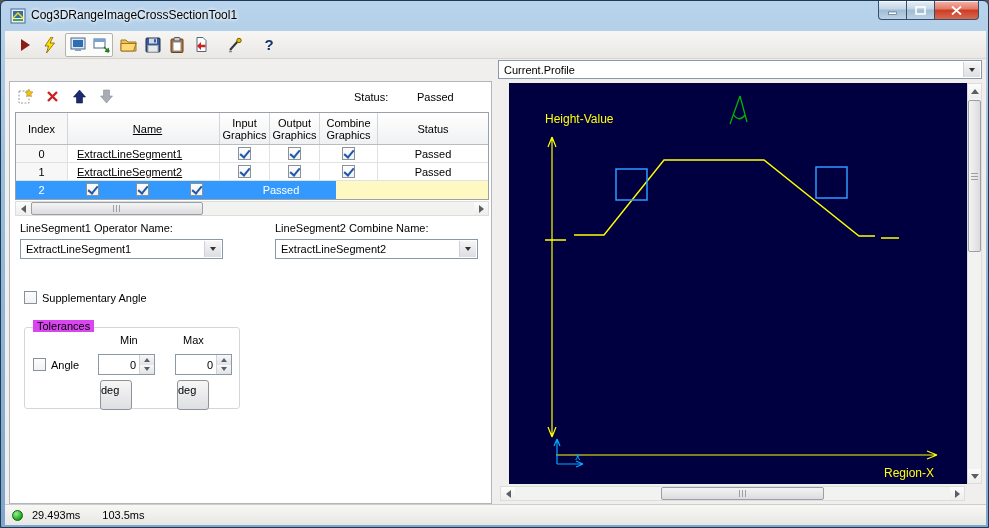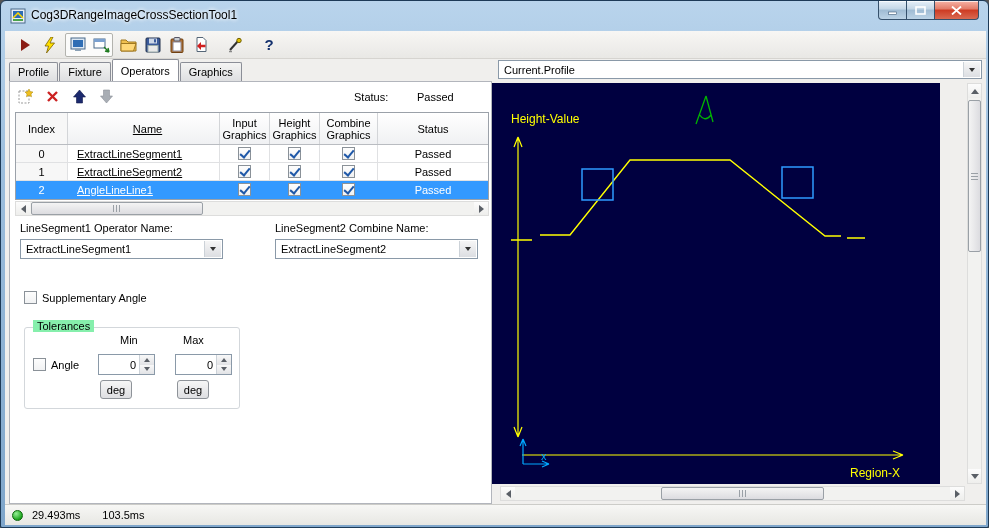--- a/index.html
+++ b/index.html
@@ -88,34 +88,34 @@
   .combo .carr{position:absolute;right:1px;top:1px;bottom:1px;width:17px;border-left:1px solid #ccd2d8;
     background:linear-gradient(#f6f6f6,#dcdee2);display:flex;align-items:center;justify-content:center;}
   .carr .tri.down{border-width:4px 3.5px 0 3.5px;border-color:#333 transparent transparent transparent;}
   .lbl{position:absolute;white-space:nowrap;}
 
   
   .form-check{position:absolute;display:flex;align-items:center;gap:5px;}
 
   
   .groupbox{position:absolute;left:14px;top:245px;width:216px;height:82px;border:1px solid #d3d7db;border-radius:3px;}
-  .gb-legend{position:absolute;left:8px;top:-8px;background:#86efac;padding:0 4px;}
+  .gb-legend{position:absolute;left:8px;top:-8px;background:#d946ef;padding:0 4px;}
   .numud{position:absolute;width:57px;height:21px;border:1px solid #8a99a8;background:#fff;display:flex;}
   .numval{flex:1;text-align:right;padding:4px 3px 0 0;}
   .spin{width:15px;border-left:1px solid #ccd2d8;display:flex;flex-direction:column;}
   .spin div{flex:1;background:linear-gradient(#f8f8f8,#e2e3e6);display:flex;align-items:center;justify-content:center;}
   .spin .tri{border-width:3px 3px;}
   .spin .tri.up{border-width:0 3px 4px 3px;}
   .spin .tri.down{border-width:4px 3px 0 3px;}
-  .degbtn{position:absolute;width:32px;height:19px;border:1px solid #8e9399;border-radius:3px;
-    background:linear-gradient(#f6f6f6,#dedfe2);text-align:center;padding-top:3px;}
+  .degbtn{position:absolute;width:32px;height:30px;border:1px solid #8e9399;border-radius:3px;
+    background:linear-gradient(#f6f6f6,#dedfe2);text-align:left;padding-top:3px;}
 
   
   .right-combo{position:absolute;left:497px;top:59px;width:484px;height:19px;}
-  .gfx-area{position:absolute;left:474px;top:82px;width:465px;height:401px;background:#000040;}
+  .gfx-area{position:absolute;left:508px;top:82px;width:465px;height:401px;background:#000040;}
   .hscroll2{position:absolute;left:499px;top:485px;width:465px;}
 
   
   .statusbar{position:absolute;left:4px;top:503px;width:981px;height:21px;
     background:linear-gradient(#f7f7f5,#e7e7e3);border-top:1px solid #ccccc8;display:flex;align-items:center;}
   .status-dot{width:11px;height:11px;border-radius:50%;margin-left:7px;
     background:radial-gradient(circle at 35% 30%, #96ef96, #1da51d 70%, #117a11);border:1px solid #0c660c;}
   .sb-time1{margin-left:9px;}
   .sb-time2{margin-left:22px;}
 </style>
@@ -214,26 +214,20 @@
         <circle cx="12" cy="3.5" r="2.2" fill="#e0c000" stroke="#705e00"></circle>
         <line x1="2" y1="14.5" x2="5" y2="14.5" stroke="#888" stroke-width="1.5"></line>
       </svg>
     </div>
     <div class="tsep"></div>
     <div class="tbtn">
       <span class="help-q">?</span>
     </div>
   </div>
 
-  <div class="tabstrip">
-    <div class="tab">Profile</div>
-    <div class="tab">Fixture</div>
-    <div class="tab active">Operators</div>
-    <div class="tab">Graphics</div>
-  </div>
 
   <div class="left-panel">
 
     <div class="mini-toolbar">
       <div class="mbtn">
         <svg width="16" height="16">
           <rect x="2" y="3" width="10" height="12" fill="#fff" stroke="#999" stroke-dasharray="2,1.5"></rect>
           <polygon points="12,1 13.2,3.6 16,4 14,6 14.5,8.8 12,7.4 9.5,8.8 10,6 8,4 10.8,3.6" fill="#f0c020" stroke="#a88500" stroke-width="0.5"></polygon>
         </svg>
       </div>
@@ -254,21 +248,21 @@
       </div>
     </div>
     <span class="status-lbl lbl">Status:</span>
     <span class="status-val lbl">Passed</span>
 
     <div class="optable">
       <div class="thead">
         <div class="th ci">Index</div>
         <div class="th cn">Name</div>
         <div class="th cc">Input Graphics</div>
-        <div class="th cc">Height Graphics</div>
+        <div class="th cc">Output Graphics</div>
         <div class="th cm">Combine Graphics</div>
         <div class="th cs">Status</div>
       </div>
 
       <div class="trow">
         <div class="td ci">0</div>
         <div class="td cn">ExtractLineSegment1</div>
         <div class="td cc">
             <span class="checkbox checked"></span>
           </div>
@@ -291,21 +285,20 @@
             <span class="checkbox checked"></span>
           </div>
         <div class="td cm">
             <span class="checkbox checked"></span>
           </div>
         <div class="td cs">Passed</div>
       </div>
 
       <div class="trow selected">
         <div class="td ci">2</div>
-        <div class="td cn">AngleLineLine1</div>
         <div class="td cc">
             <span class="checkbox checked"></span>
           </div>
         <div class="td cc">
             <span class="checkbox checked"></span>
           </div>
         <div class="td cm">
             <span class="checkbox checked"></span>
           </div>
         <div class="td cs">Passed</div>

